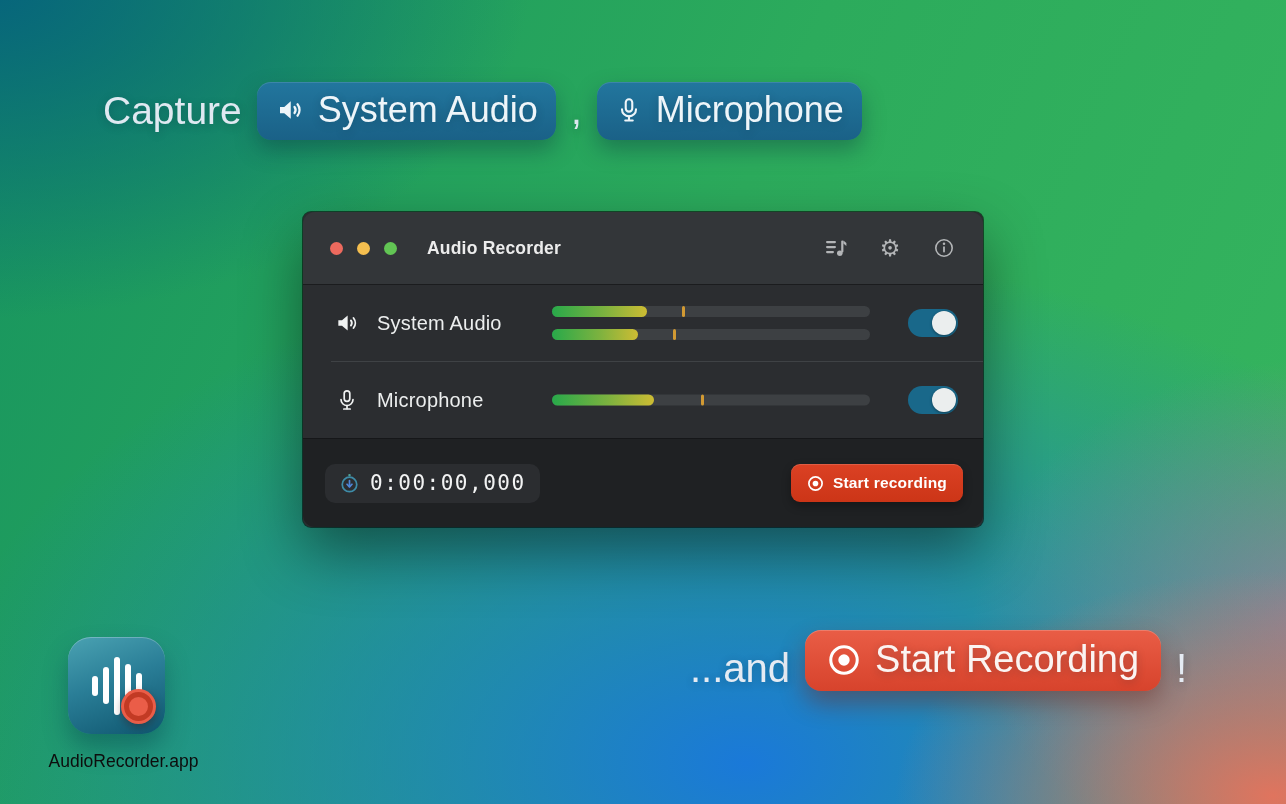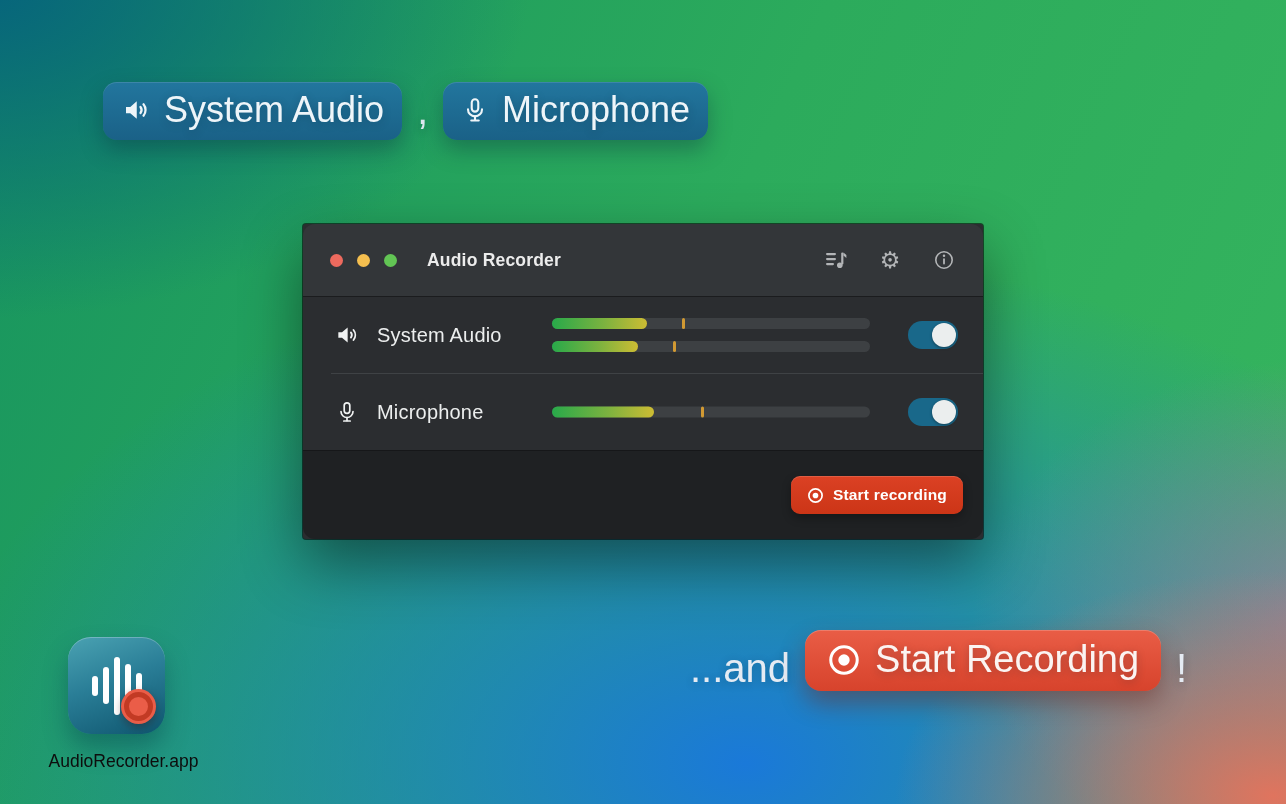--- a/index.html
+++ b/index.html
@@ -14,21 +14,21 @@
       linear-gradient(115deg, #17945f 0%, #2cab5c 50%, #36b55e 100%);
   }
   
   .hero{position:absolute;top:82px;left:103px;display:flex;align-items:center;gap:15px;
     font-size:39px;font-weight:500;color:#dfe9f1;text-shadow:0 2px 8px rgba(0,30,45,.25);white-space:nowrap;}
   .hero-badge{display:flex;align-items:center;gap:13px;padding:7px 18px 9px;border-radius:14px;
     background:linear-gradient(180deg,#22769e,#1a6187);color:#eef5f9;font-size:36px;
     box-shadow:0 10px 22px rgba(8,40,60,.35), inset 0 1px 0 rgba(255,255,255,.12);}
   .hero-badge .icn{display:flex;align-items:center;}
   
-  .window{position:absolute;left:303px;top:224px;width:680px;height:315px;border-radius:3px;
+  .window{position:absolute;left:303px;top:212px;width:680px;height:315px;border-radius:8px;
     background:#2b2d30;box-shadow:0 25px 60px rgba(0,0,0,.45), 0 0 0 1px rgba(0,0,0,.55);}
   .titlebar{height:73px;display:flex;align-items:center;padding:0 27px;border-radius:12px 12px 0 0;
     background:linear-gradient(180deg,#35383b,#313refr 100%);background:#333639;border-bottom:1px solid #1b1c1e;box-sizing:border-box;}
   .lights{display:flex;gap:14px;align-items:center;}
   .light{width:13px;height:13px;border-radius:50%;}
   .light.red{background:#ed6a5e;}
   .light.yellow{background:#f5bf4f;}
   .light.green{background:#62c554;}
   .win-title{margin-left:30px;font-size:17.5px;font-weight:700;color:#ececec;letter-spacing:.2px;}
   .tb-icons{margin-left:auto;display:flex;align-items:center;gap:30px;color:#b3b5b7;}
@@ -79,20 +79,21 @@
     background:linear-gradient(180deg,#e95d46,#d7432c);color:#fbf4f2;font-size:38px;
     box-shadow:0 12px 24px rgba(120,35,25,.45), inset 0 1px 0 rgba(255,255,255,.2);}
   svg{display:block;}
 </style>
 </head>
 <body>
 
 <div id="stage">
 
   <div class="hero">
+    <span>Capture</span>
     <span class="hero-badge">
       <span class="icn">
         <svg width="30" height="30" viewBox="0 0 24 24" fill="none" stroke="#eef5f9" stroke-width="1.8" stroke-linecap="round" stroke-linejoin="round">
           <path d="M4 9.5h3.4L12.6 5v14l-5.2-4.5H4z" fill="#eef5f9" stroke="none"></path>
           <path d="M15.6 9.6a4 4 0 0 1 0 4.8"></path>
           <path d="M18 7.4a7.3 7.3 0 0 1 0 9.2"></path>
         </svg>
       </span>
       <span>System Audio</span>
     </span>
@@ -187,20 +188,31 @@
           <div class="meter-fill" style="width: 32%;"></div>
           <div class="meter-peak" style="left: 47%;"></div>
         </div>
       </div>
       <div class="toggle on">
         <div class="knob"></div>
       </div>
     </div>
 
     <div class="bottombar">
+      <div class="timer">
+        <span>
+          <svg width="21" height="21" viewBox="0 0 22 22" fill="none" stroke-linecap="round" stroke-linejoin="round">
+            <rect x="9.7" y="1" width="2.6" height="2.4" rx="1" fill="#4e9f96"></rect>
+            <circle cx="11" cy="12" r="7.6" stroke="#3e8ca8" stroke-width="1.8"></circle>
+            <path d="M11 8v6.2" stroke="#4f86d8" stroke-width="1.8"></path>
+            <path d="M8.4 11.8L11 14.6l2.6-2.8" stroke="#4f86d8" stroke-width="1.8"></path>
+          </svg>
+        </span>
+        <span class="timer-text">0:00:00,000</span>
+      </div>
       <div class="start-btn">
         <span>
           <svg width="17" height="17" viewBox="0 0 18 18" fill="none">
             <circle cx="9" cy="9" r="7" stroke="#ffffff" stroke-width="1.8"></circle>
             <circle cx="9" cy="9" r="3" fill="#ffffff"></circle>
           </svg>
         </span>
         <span>Start recording</span>
       </div>
     </div>

